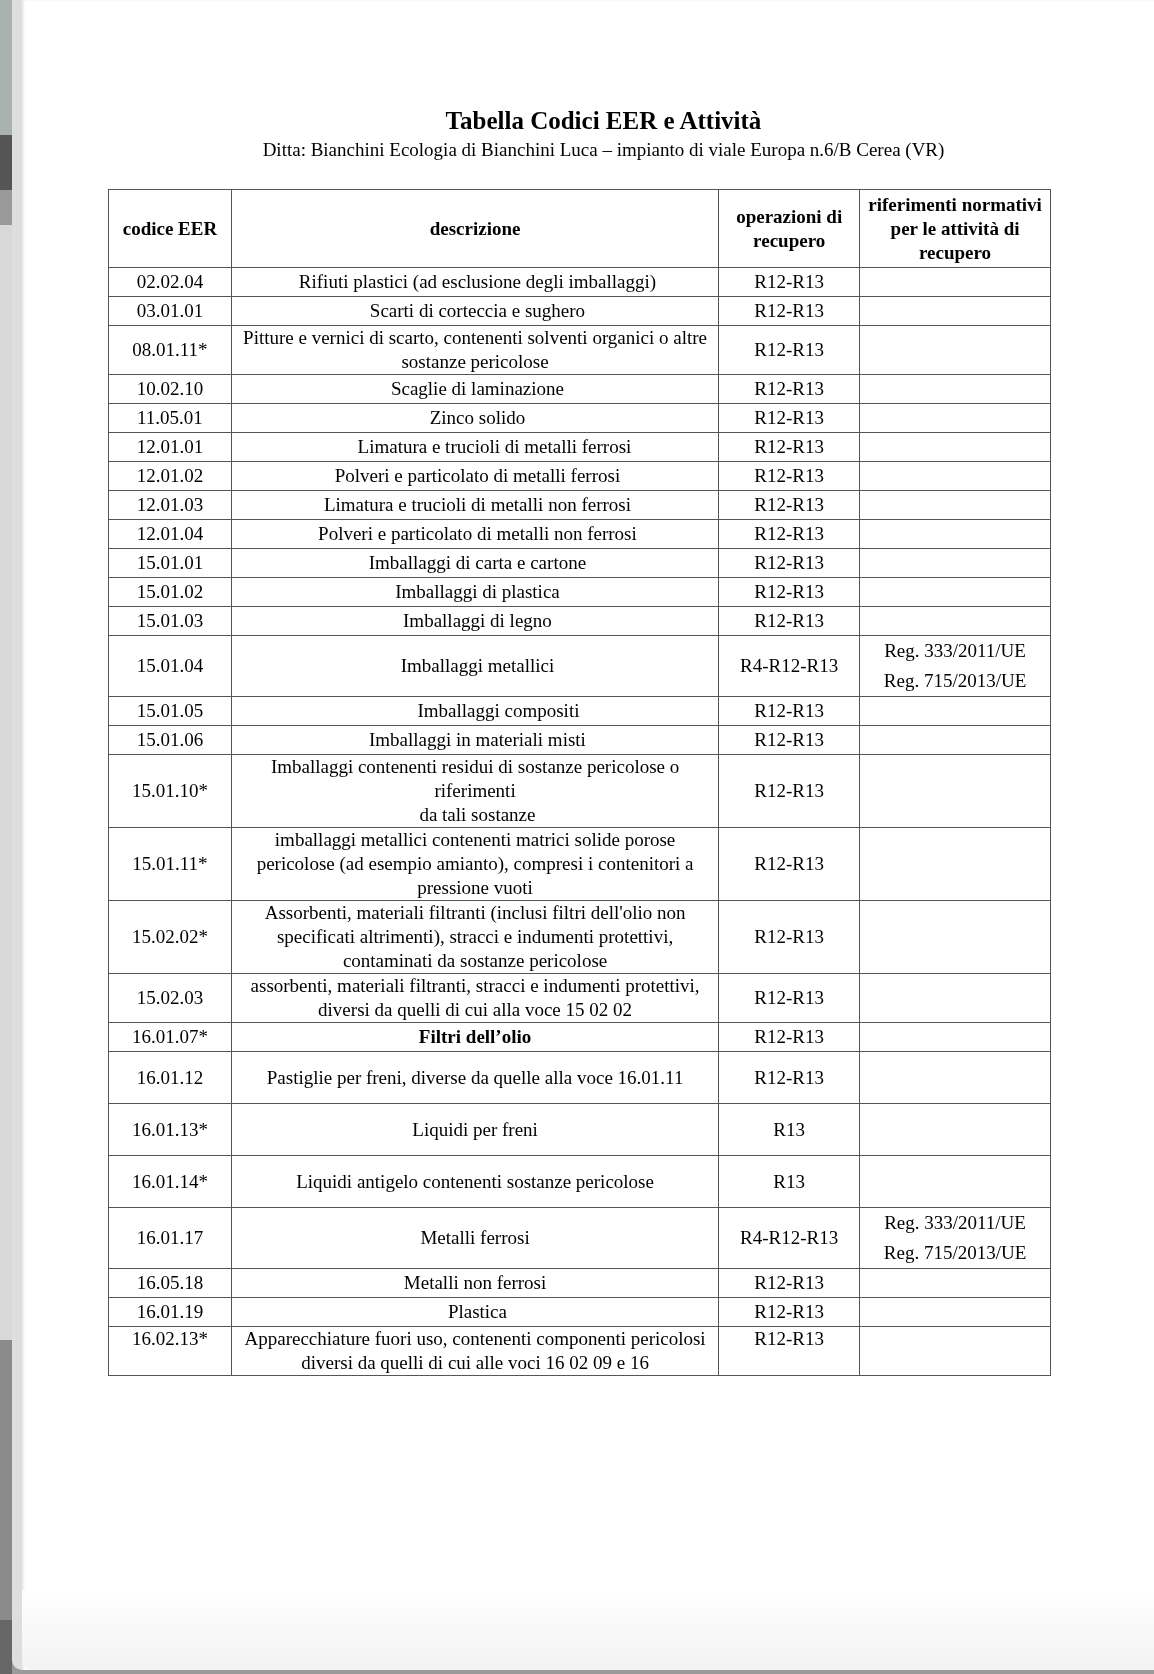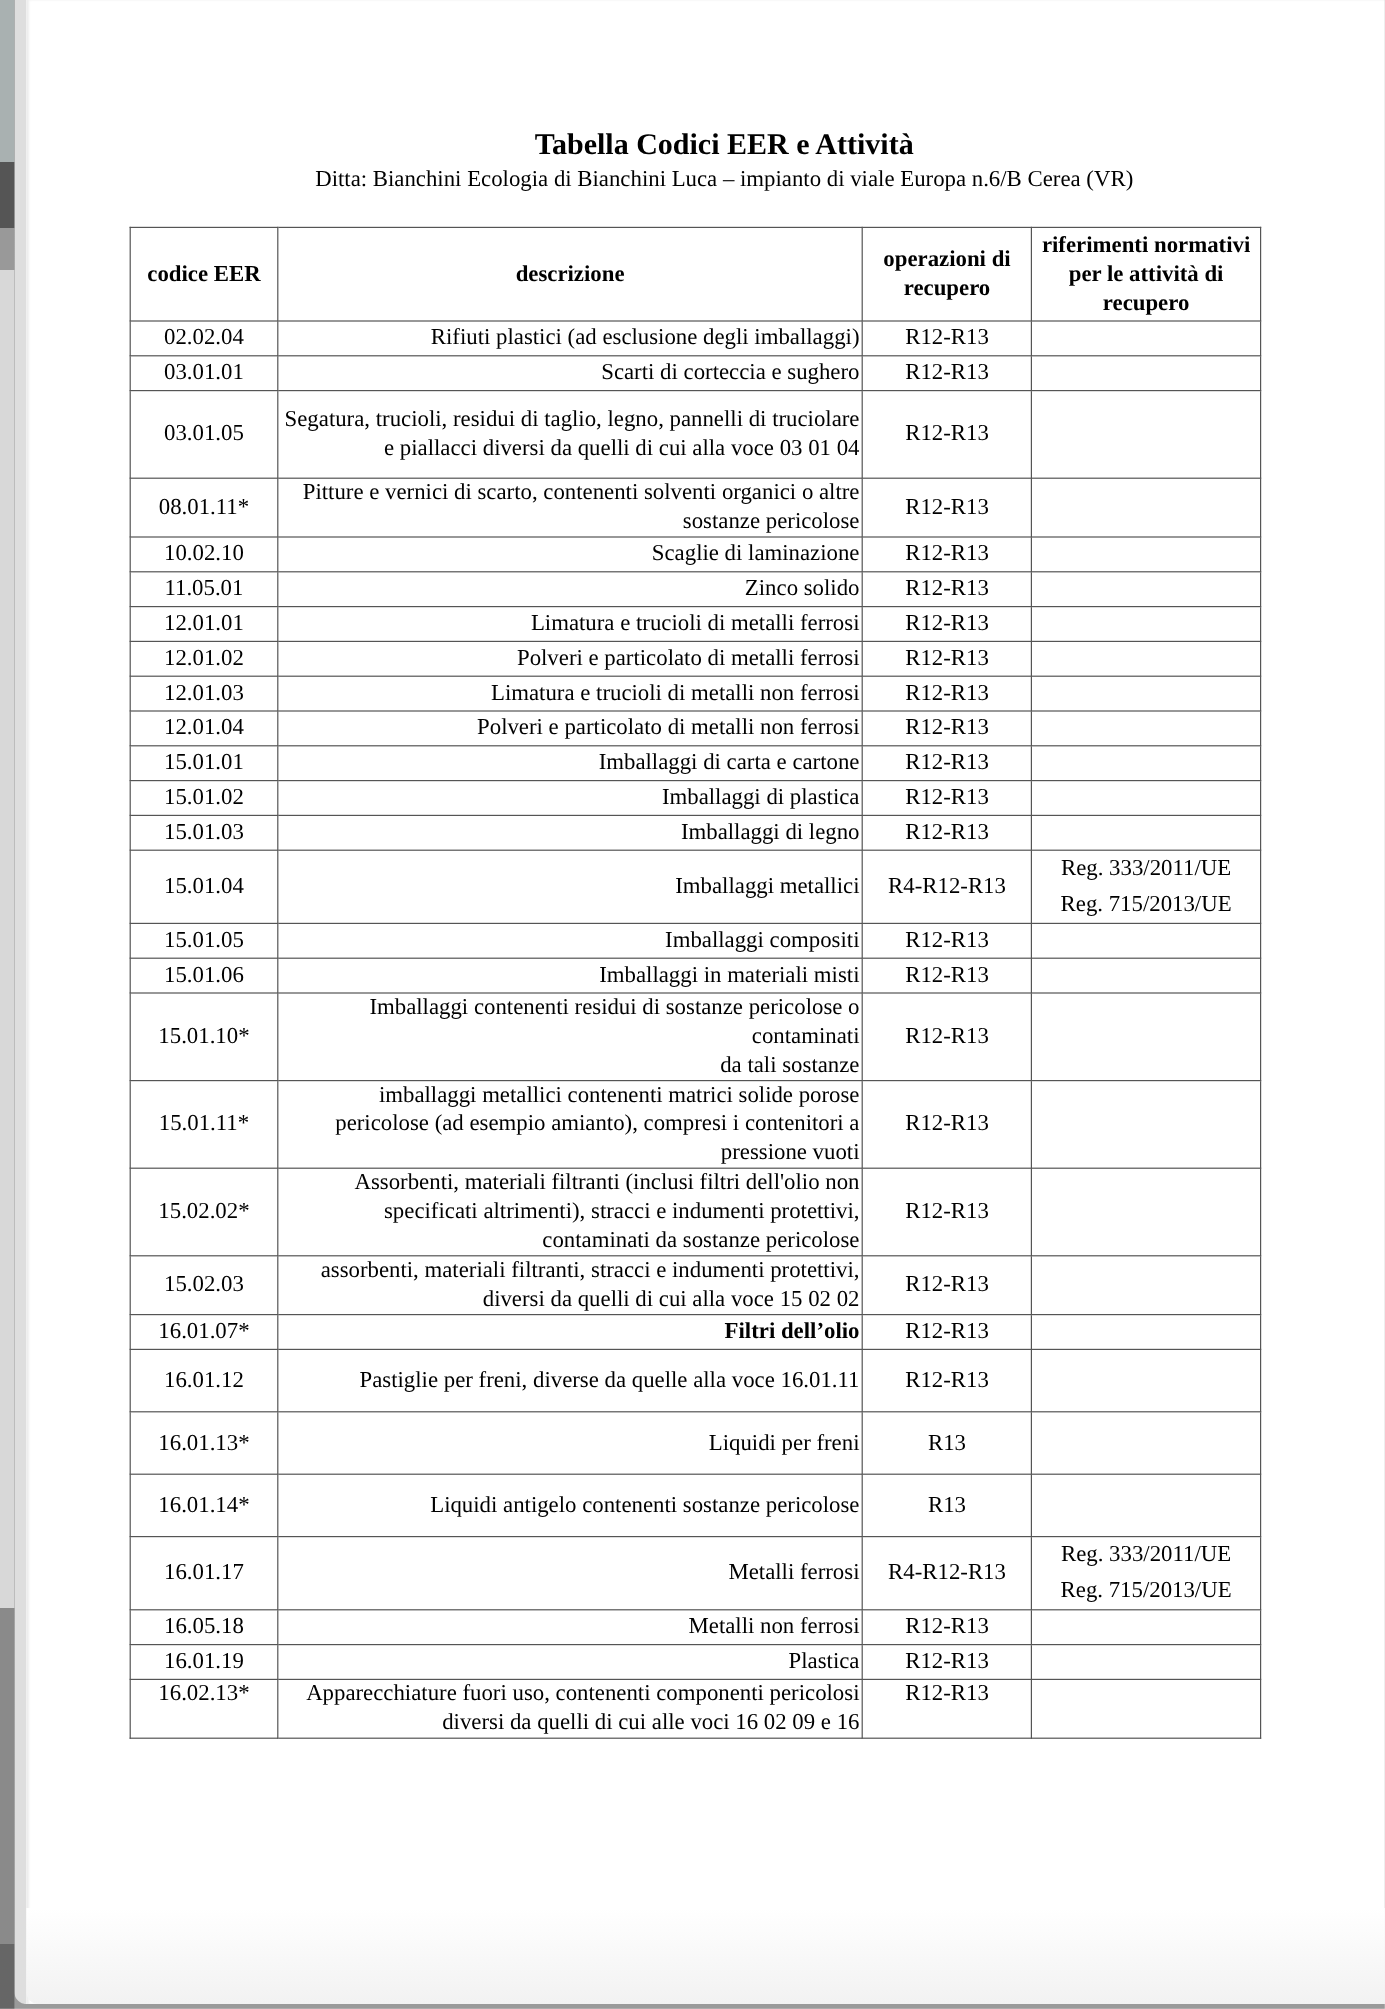--- a/index.html
+++ b/index.html
@@ -37,21 +37,21 @@
     border-collapse:collapse; width:943px;
     font-size:19px; color:#000;
   }
   th, td { border:1px solid #555; padding:0 2px; line-height:24px; }
   th { font-weight:bold; text-align:center; height:77px; font-size:19px; }
   col.c1 { width:123px; }
   col.c2 { width:488px; }
   col.c3 { width:141px; }
   col.c4 { width:191px; }
   td.code { text-align:center; }
-  td.desc { text-align:right; }
+  td.desc { text-align:center; }
   td.op { text-align:center; }
   td.ref { text-align:center; }
   td.ref span { display:block; line-height:30px; }
   tr.h1 td { height:28px; }
   tr.h2 td { height:48px; }
   tr.h3 td { height:72px; }
   tr.tall td { height:51px; }
   tr.reg td { height:54px; }
   tr.top td.code, tr.top td.op { vertical-align:top; }
 </style>
@@ -88,26 +88,20 @@
         <td class="desc" style="white-space: pre-wrap;"> Rifiuti plastici (ad esclusione degli imballaggi)</td>
         <td class="op">R12-R13</td>
         <td class="ref"></td>
       </tr>
       <tr class="h1">
         <td class="code">03.01.01</td>
         <td class="desc" style="white-space: pre-wrap;"> Scarti di corteccia e sughero</td>
         <td class="op">R12-R13</td>
         <td class="ref"></td>
       </tr>
-      <tr class="h3">
-        <td class="code">03.01.05</td>
-        <td class="desc" style="white-space: pre-wrap;">Segatura, trucioli, residui di taglio, legno, pannelli di truciolare e piallacci diversi da quelli di cui alla voce 03 01 04</td>
-        <td class="op">R12-R13</td>
-        <td class="ref"></td>
-      </tr>
       <tr class="h2">
         <td class="code">08.01.11*</td>
         <td class="desc" style="white-space: pre-wrap;">Pitture e vernici di scarto, contenenti solventi organici o altre sostanze pericolose</td>
         <td class="op">R12-R13</td>
         <td class="ref"></td>
       </tr>
       <tr class="h1">
         <td class="code">10.02.10</td>
         <td class="desc" style="white-space: pre-wrap;"> Scaglie di laminazione</td>
         <td class="op">R12-R13</td>
@@ -177,21 +171,21 @@
         <td class="ref"></td>
       </tr>
       <tr class="h1">
         <td class="code">15.01.06</td>
         <td class="desc" style="white-space: pre-wrap;"> Imballaggi in materiali misti</td>
         <td class="op">R12-R13</td>
         <td class="ref"></td>
       </tr>
       <tr class="h3">
         <td class="code">15.01.10*</td>
-        <td class="desc" style="white-space: pre-wrap;">Imballaggi contenenti residui di sostanze pericolose o contaminati
+        <td class="desc" style="white-space: pre-wrap;">Imballaggi contenenti residui di sostanze pericolose o riferimenti
  da tali sostanze</td>
         <td class="op">R12-R13</td>
         <td class="ref"></td>
       </tr>
       <tr class="h3">
         <td class="code">15.01.11*</td>
         <td class="desc" style="white-space: pre-wrap;">imballaggi metallici contenenti matrici solide porose pericolose (ad esempio amianto), compresi i contenitori a pressione vuoti</td>
         <td class="op">R12-R13</td>
         <td class="ref"></td>
       </tr>

